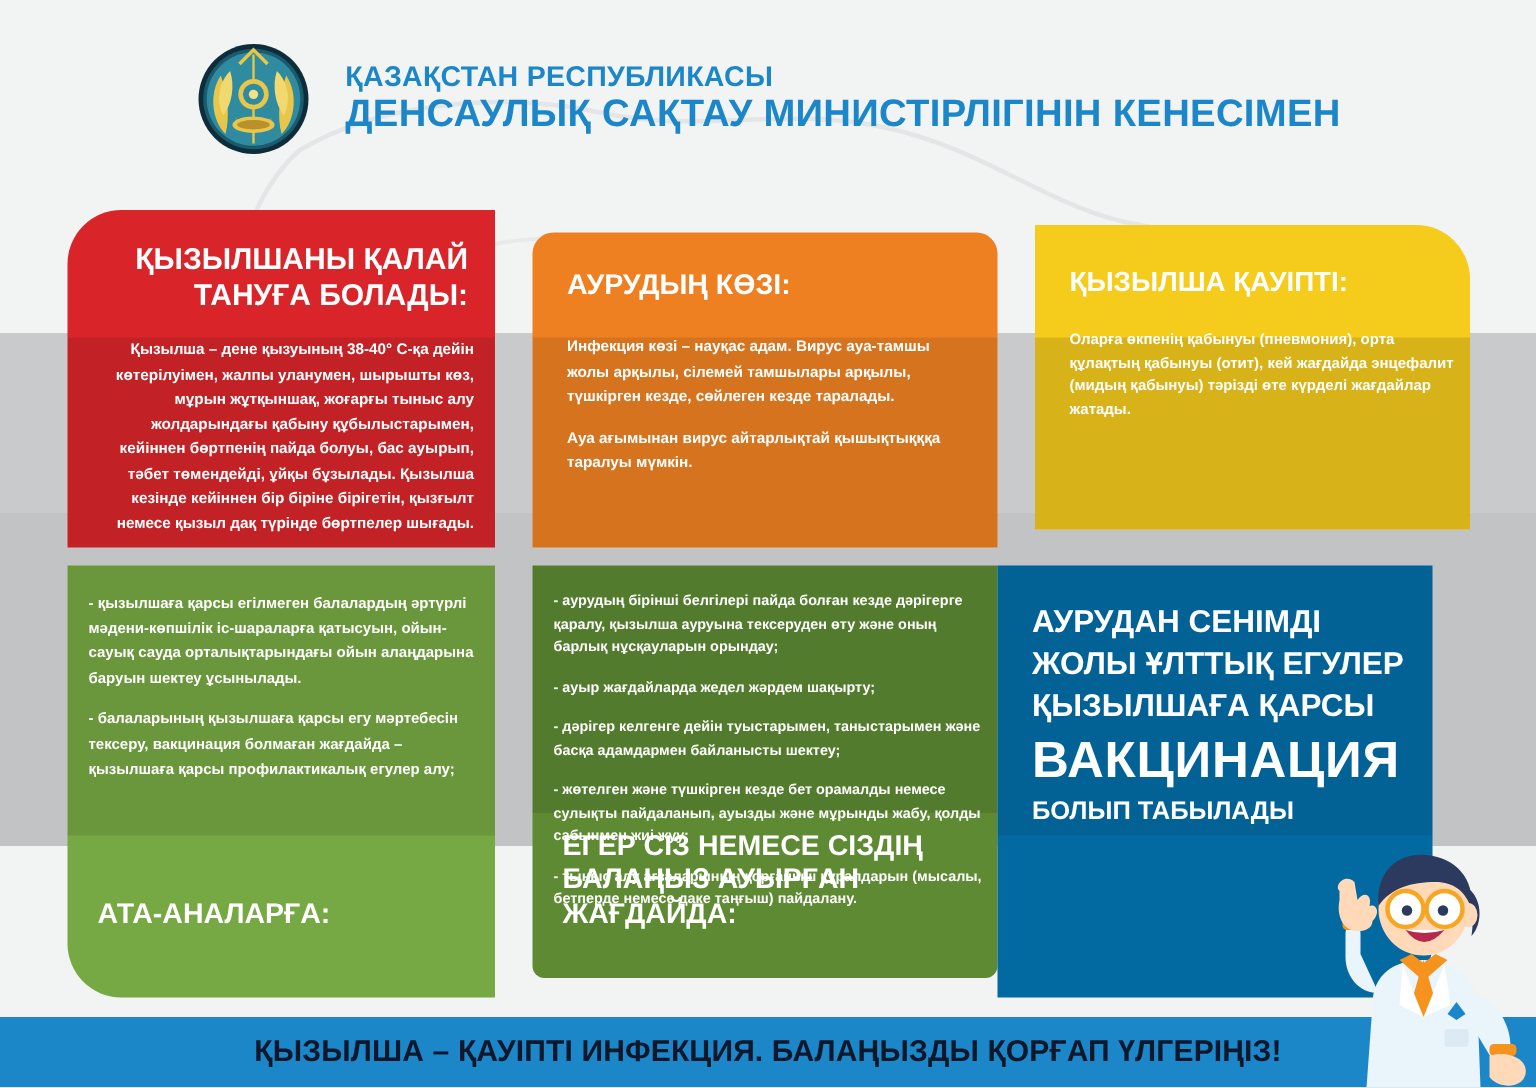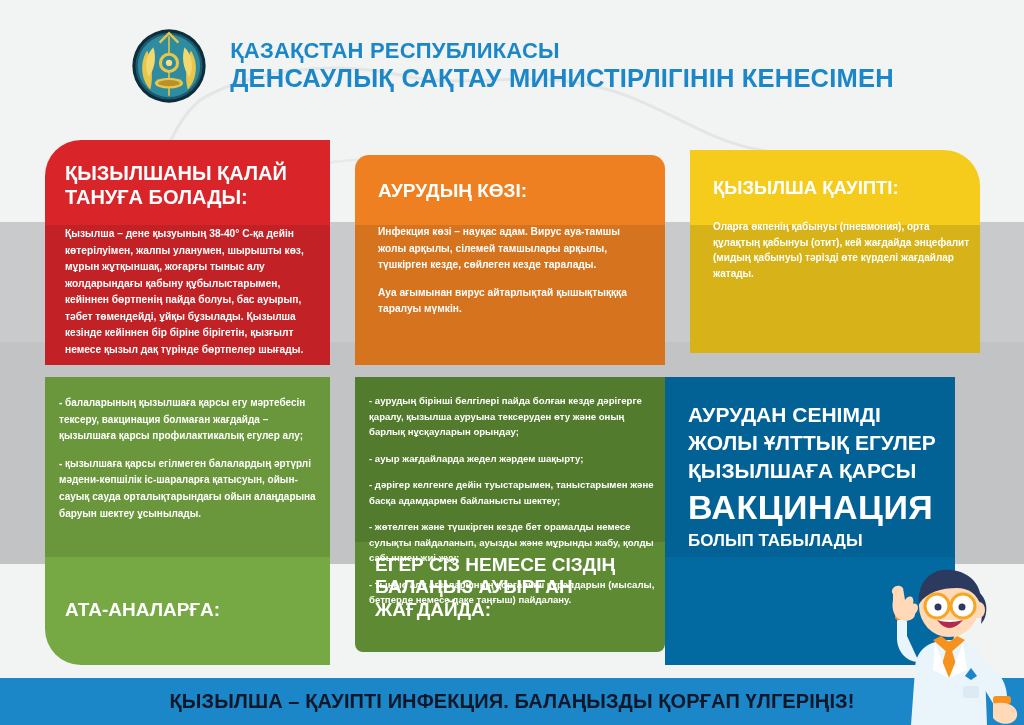--- a/index.html
+++ b/index.html
@@ -34,21 +34,21 @@
     display: flex; align-items: center; justify-content: center; gap: 22px;
     z-index: 5;
   }
   .emblem { width: 78px; height: 78px; flex: 0 0 auto; }
   .header-text {
     color: #1b87c9;
     font-weight: bold;
     letter-spacing: .2px;
     line-height: 1.12;
   }
-  .header-line1 { font-size: 22px; }
+  .header-line1 { font-size: 19px; }
   .header-line2 { font-size: 25.5px; }
 
   
   .cards {
     position: absolute; left: 45px; top: 140px;
     width: 935px; height: 525px;
     z-index: 4;
   }
   .card {
     position: absolute;
@@ -65,20 +65,21 @@
     font-weight: bold;
   }
   .card-body p { margin-bottom: 11px; }
   .card-body p:last-child { margin-bottom: 0; }
 
   
   .card-red {
     left: 0; top: 0; width: 285px; height: 225px;
     background: #d9252a;
     border-radius: 36px 0 0 0;
+    text-align: right;
   }
   .card-red .shade {
     position: absolute; left: 0; right: 0; top: 85px; bottom: 0;
     background: rgba(0,0,0,.10);
   }
   .card-red .card-head {
     position: relative; z-index: 2;
     margin: 22px 18px 0 20px; font-size: 20px; color: #fff;
   }
   .card-red .card-body {
@@ -258,22 +259,22 @@
       <div class="shade"></div>
       <div class="card-head">ҚЫЗЫЛША ҚАУІПТІ:</div>
       <div class="card-body">
         <p class="body-small">Оларға өкпенің қабынуы (пневмония), орта құлақтың қабынуы (отит), кей жағдайда энцефалит (мидың қабынуы) тәрізді өте күрделі жағдайлар жатады.</p>
       </div>
     </div>
 
     <div class="card card-green">
       <div class="shade"></div>
       <div class="card-body">
+        <p>- қызылшаға қарсы егілмеген балалардың әртүрлі мәдени-көпшілік іс-шараларға қатысуын, ойын-сауық сауда орталықтарындағы ойын алаңдарына баруын шектеу ұсынылады.</p>
         <p>- балаларының қызылшаға қарсы егу мәртебесін тексеру, вакцинация болмаған жағдайда – қызылшаға қарсы профилактикалық егулер алу;</p>
-        <p>- қызылшаға қарсы егілмеген балалардың әртүрлі мәдени-көпшілік іс-шараларға қатысуын, ойын-сауық сауда орталықтарындағы ойын алаңдарына баруын шектеу ұсынылады.</p>
       </div>
       <div class="card-head">АТА-АНАЛАРҒА:</div>
     </div>
 
     <div class="card card-dgreen">
       <div class="shade"></div>
       <div class="card-body">
         <p>- аурудың бірінші белгілері пайда болған кезде дәрігерге қаралу, қызылша ауруына тексеруден өту және оның барлық нұсқауларын орындау;</p>
         <p>- ауыр жағдайларда жедел жәрдем шақырту;</p>
         <p>- дәрігер келгенге дейін туыстарымен, таныстарымен және басқа адамдармен байланысты шектеу;</p>

